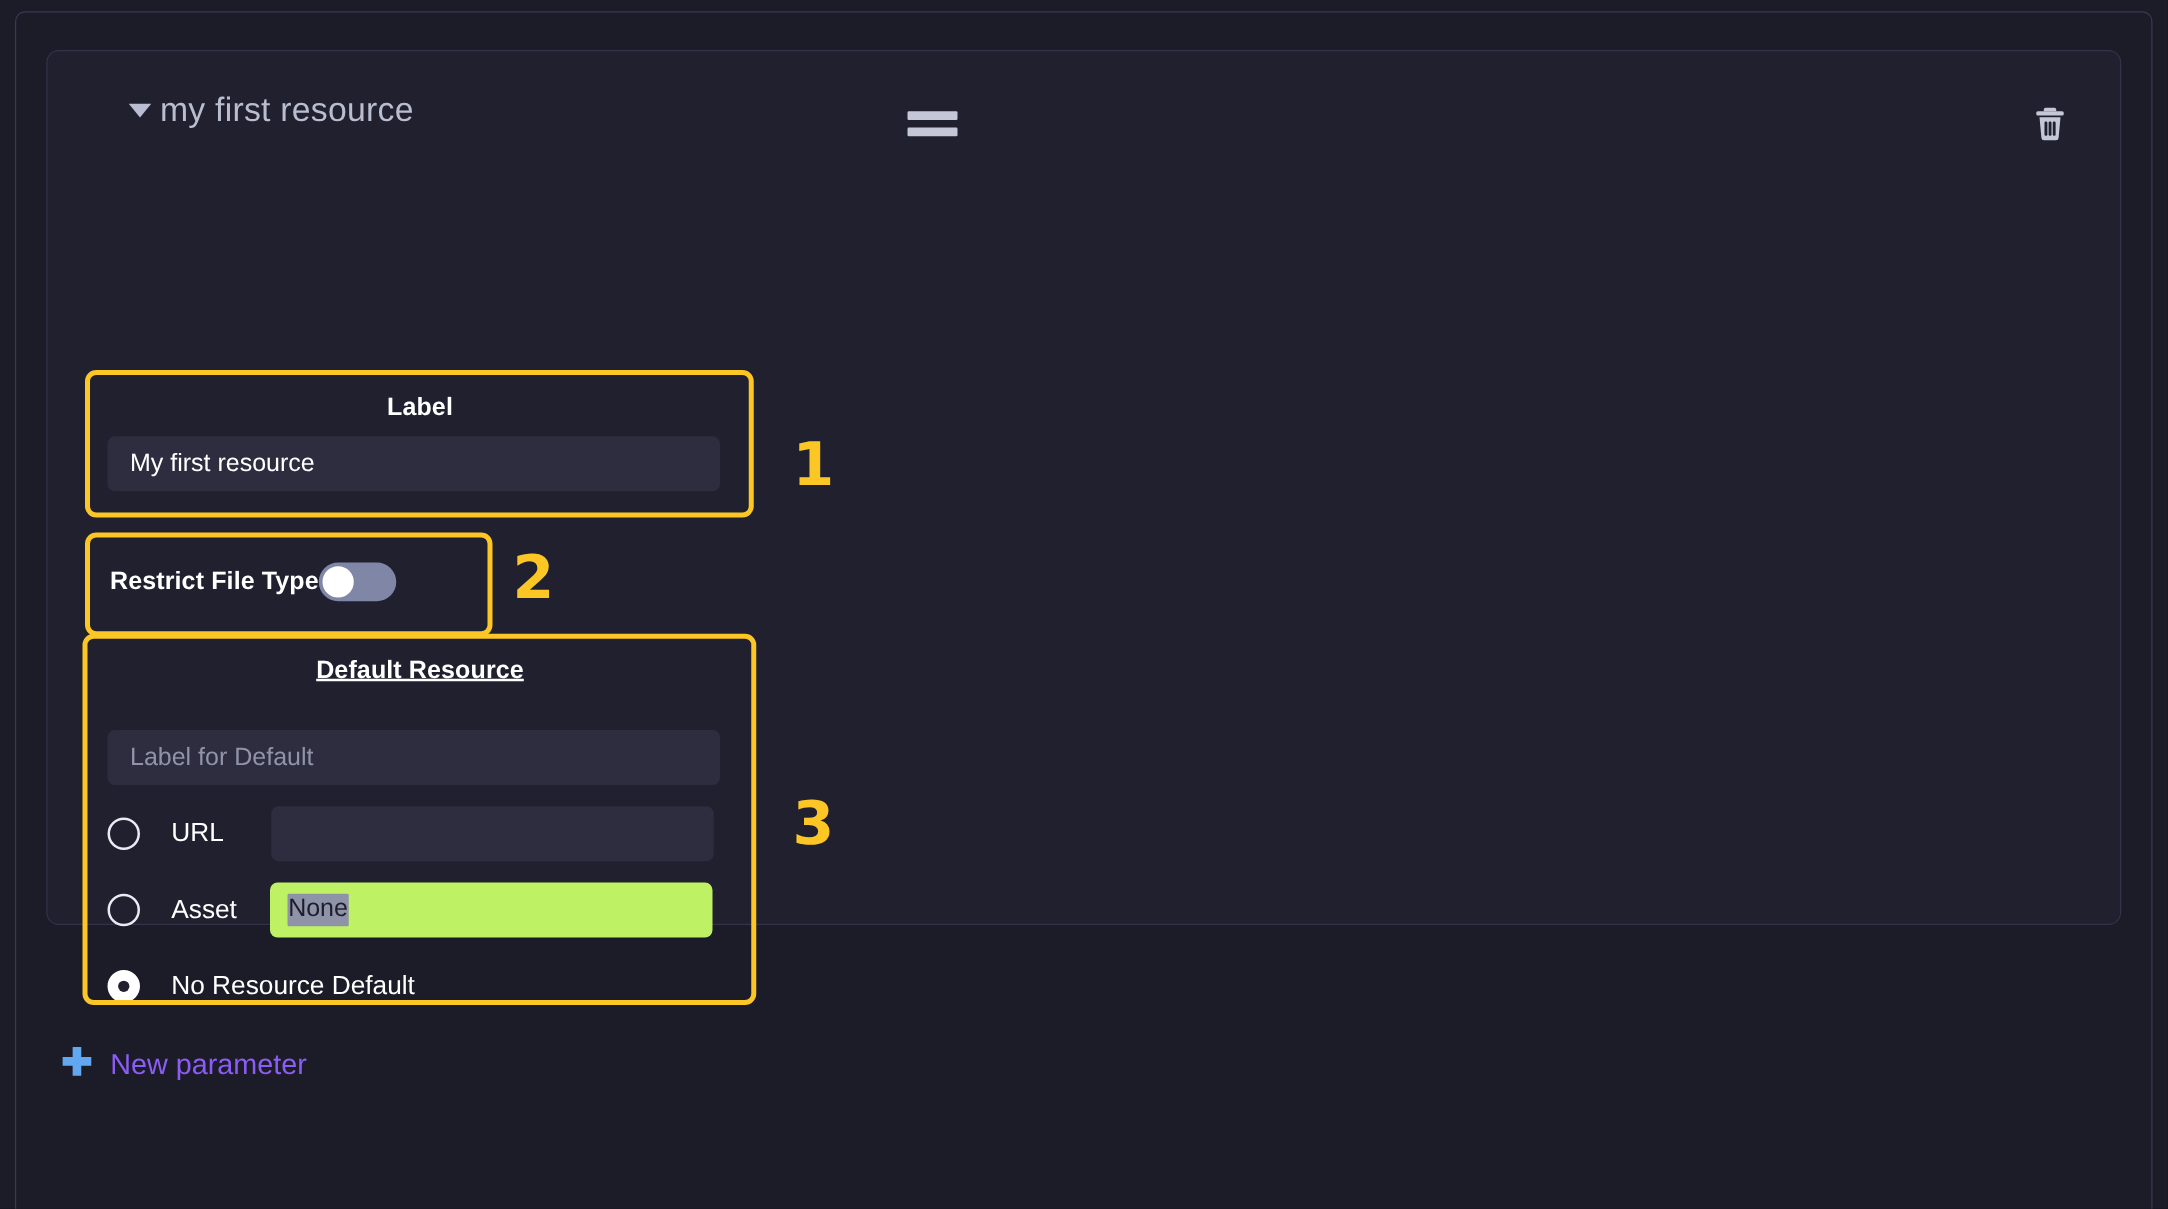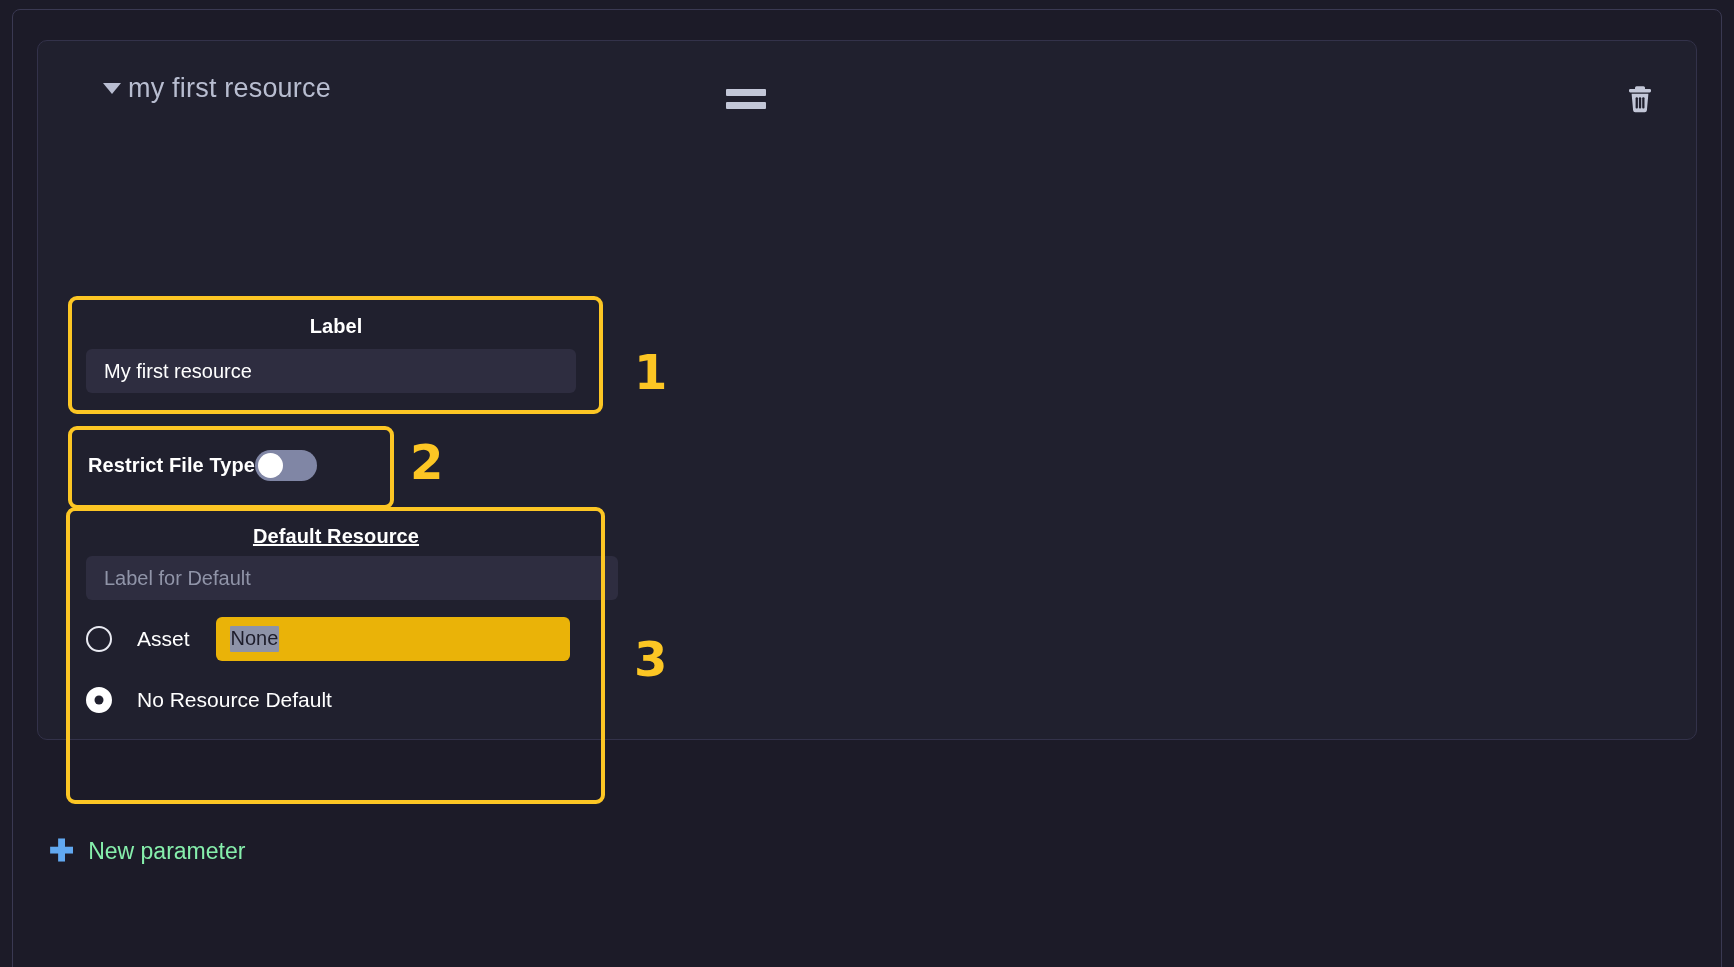--- a/index.html
+++ b/index.html
@@ -213,21 +213,21 @@
   }
 
   
   #default-block {
     position: absolute;
     left: 48px;
     top: 484px;
     width: 500px;
   }
   #default-block .dr-title { margin-bottom: 8px; text-decoration: underline; }
-  #default-block .dr-input { width: 532px; }
+  #default-block .dr-input { width: 490px; margin-top: 28px; }
 
   .radio-row {
     display: flex;
     align-items: center;
     height: 44px;
     margin-top: 17px;
     gap: 0;
   }
   .radio {
     width: 26px; height: 26px;
@@ -264,21 +264,21 @@
   }
   #row-url .inline-input { margin-left: 38px; }
 
   .select-wrap {
     position: relative;
     margin-left: 26px;
     width: 354px;
     height: 44px;
   }
   .select-box {
-    background: #eab308;
+    background: #bef264;
     border-radius: 6px;
     width: 100%;
     height: 44px;
     display: flex;
     align-items: center;
     padding: 0 14px;
     cursor: pointer;
   }
   .select-value {
     color: #cdd1e0;
@@ -306,21 +306,21 @@
     gap: 14px;
     cursor: pointer;
   }
   .plus-icon {
     color: #61a8f0;
     font-size: 30px;
     font-weight: bold;
     line-height: 1;
   }
   .new-param-text {
-    color: #86efac;
+    color: #8b5cf6;
     font-size: 23px;
   }
 </style>
 </head>
 <body>
 
 <div id="root">
 
   <div class="group-panel">
 
@@ -365,20 +365,25 @@
             <span class="knob"></span>
           </span>
         </div>
 
         <div id="default-block">
           <div class="field-label dr-title">Default Resource</div>
 
           <input class="text-input dr-input" type="text" placeholder="Label for Default" style="">
 
           
+          <div class="radio-row" id="row-url">
+            <span class="radio"></span>
+            <span class="radio-label">URL</span>
+            <input class="text-input inline-input" type="text" value="" style="">
+          </div>
 
           
           <div class="radio-row" id="row-asset">
             <span class="radio"></span>
             <span class="radio-label">Asset</span>
             <span class="select-wrap">
               <span class="select-box">
                 <span class="select-value">None</span>
                 <svg class="chev" width="20" height="12" viewBox="0 0 20 12">
                   <path d="M2 2.5 L10 9.5 L18 2.5" stroke="#9aa0b6" stroke-width="2" fill="none" stroke-linecap="round" stroke-linejoin="round"></path>

